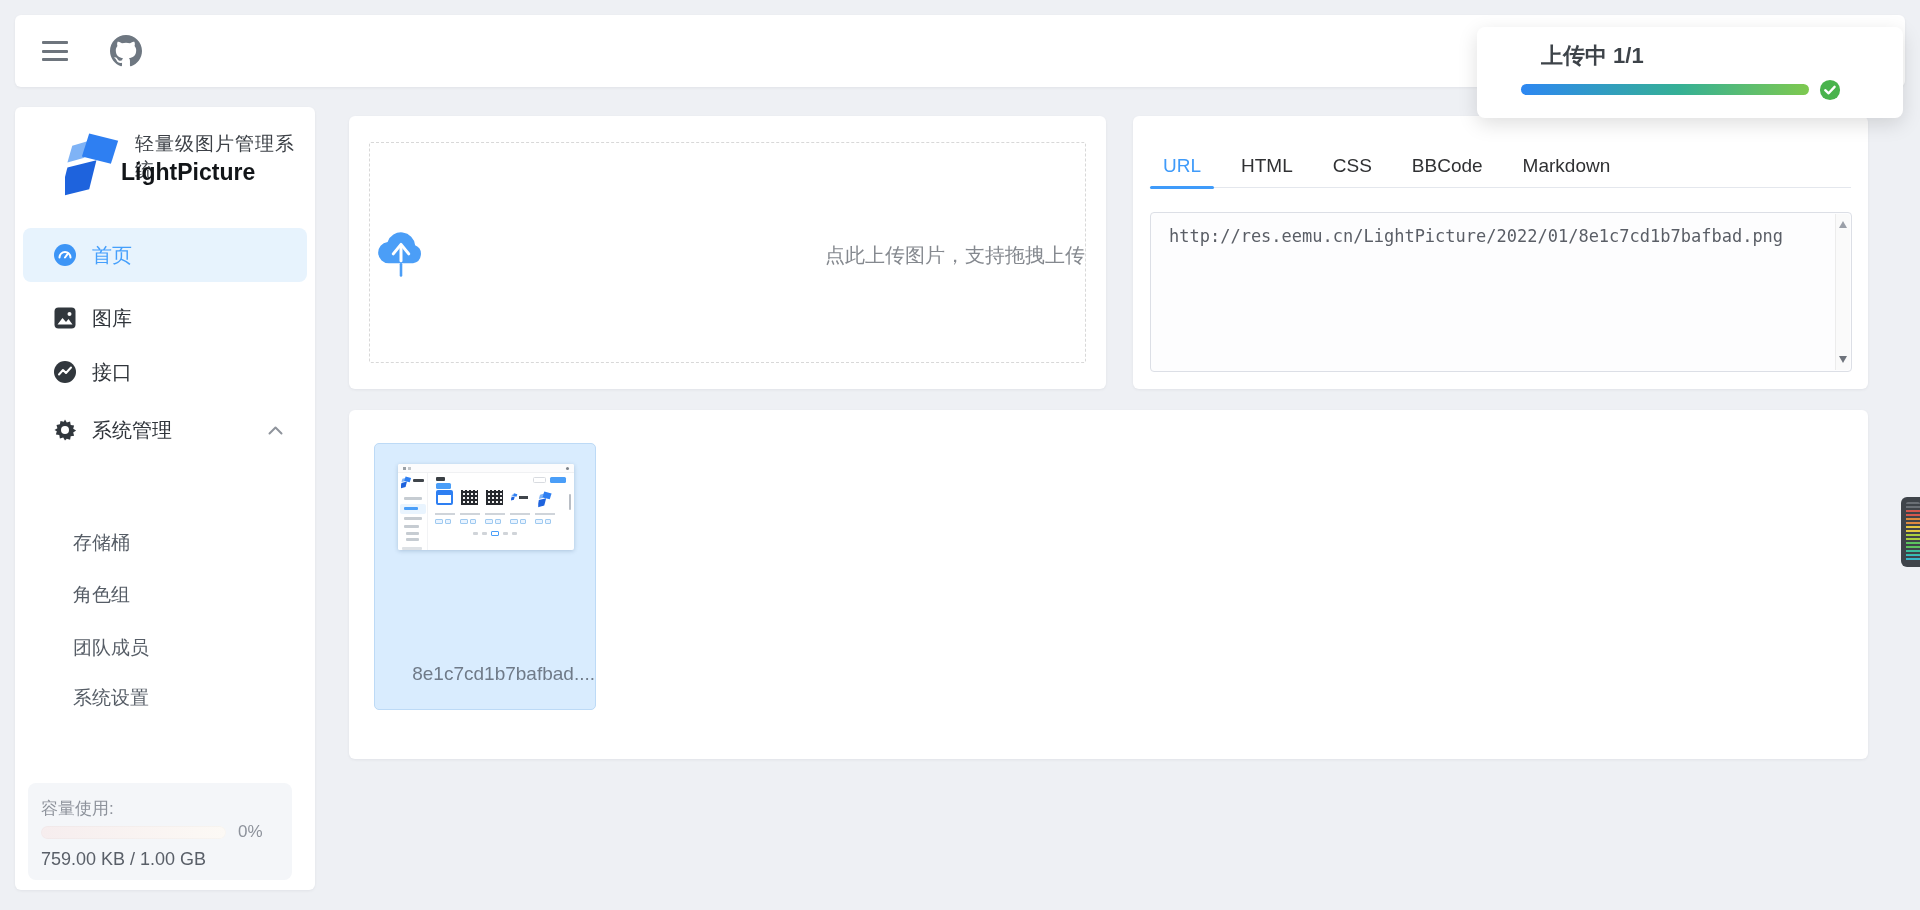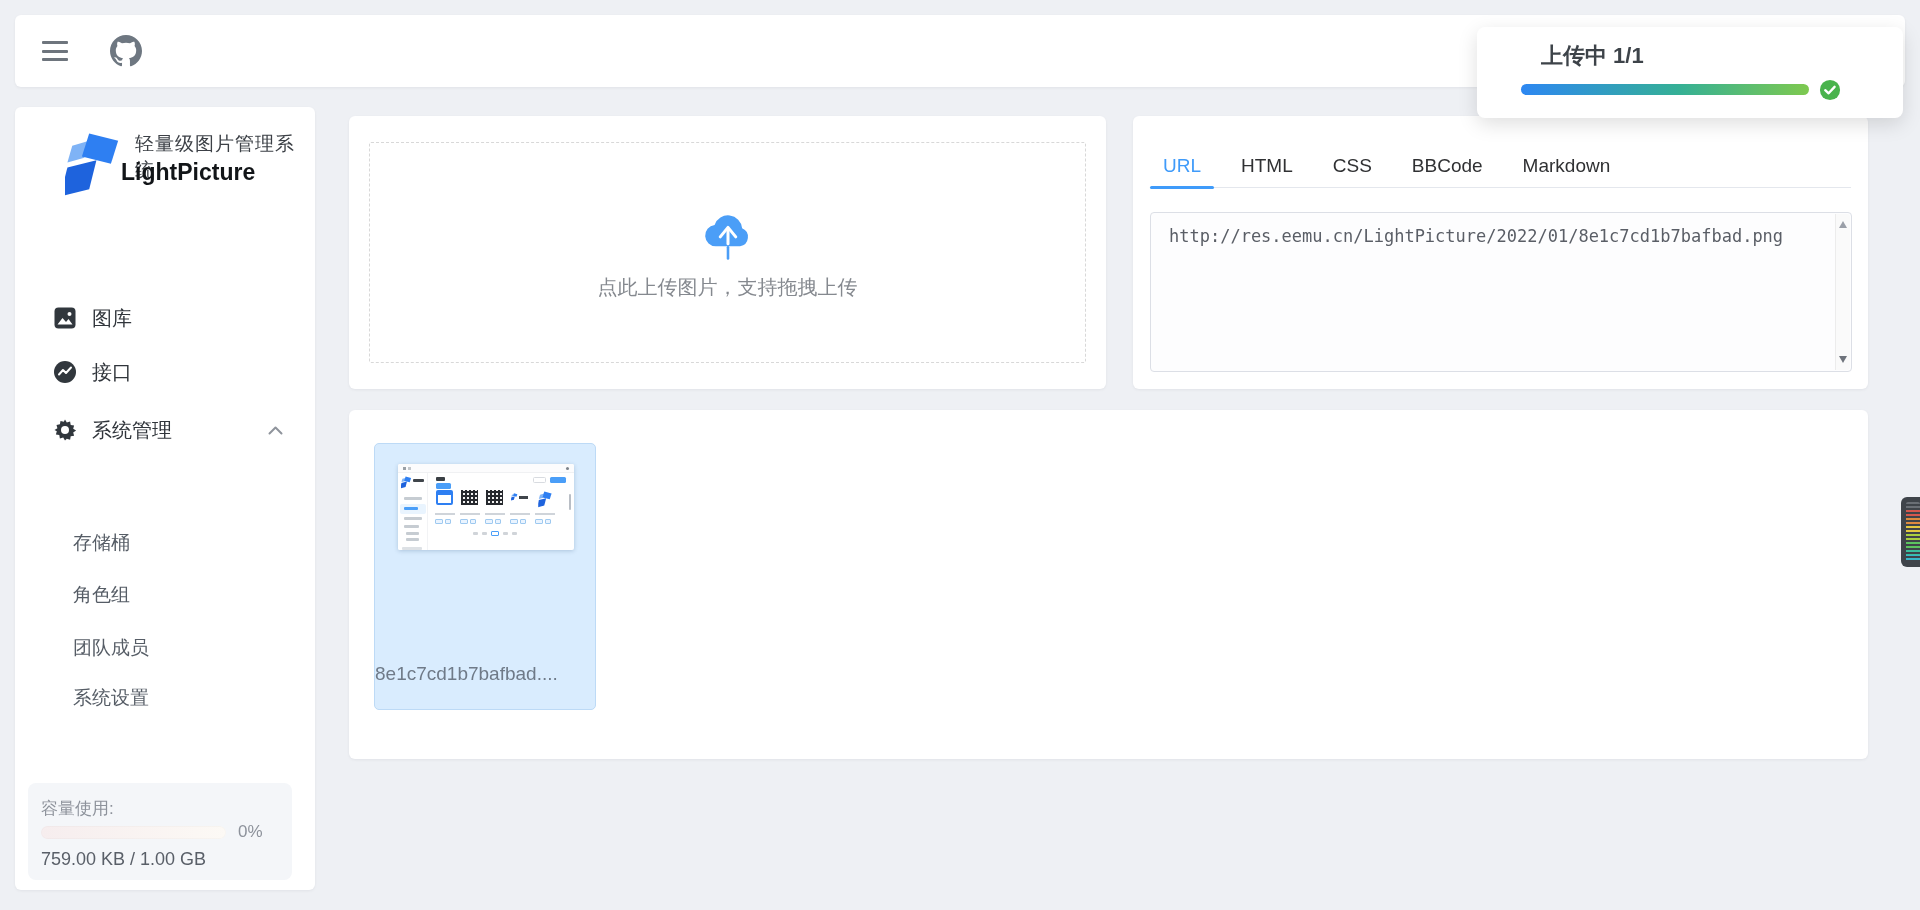--- a/index.html
+++ b/index.html
@@ -30,40 +30,40 @@
   .submenu-item { position:absolute; left:8px; width:284px; height:44px; border-radius:8px; display:flex; align-items:center; padding-left:50px; font-size:19px; color:#565d66; cursor:pointer; }
   .capacity { position:absolute; left:13px; top:676px; width:264px; height:97px; background:#f4f6f9; border-radius:8px; }
   .cap-label { position:absolute; left:13px; top:14px; font-size:17px; color:#8d929b; }
   .cap-bar { position:absolute; left:13px; top:43px; width:185px; height:13px; border-radius:7px;
              background:linear-gradient(90deg,#f6edee,#fcf9f5); box-shadow:inset 0 0 0 1px rgba(0,0,0,.02); }
   .cap-pct { position:absolute; left:210px; top:39px; font-size:17px; color:#8d929b; }
   .cap-usage { position:absolute; left:13px; top:66px; font-size:18px; color:#595f68; }
 
   
   .upload-card { left:349px; top:116px; width:757px; height:273px; }
-  .dropzone { position:absolute; left:20px; top:26px; right:20px; bottom:26px; border:1px dashed #d8d8d8; border-radius:2px; display:flex; flex-direction:column; align-items:center; justify-content:center; cursor:pointer; }
+  .dropzone { position:absolute; left:20px; top:26px; right:20px; bottom:26px; border:1px dashed #d8d8d8; border-radius:2px; display:flex; align-items:center; justify-content:space-between; cursor:pointer; }
   .dropzone .hint { font-size:20px; color:#85898f; margin-top:6px; }
 
   
   .share-card { left:1133px; top:116px; width:735px; height:273px; }
   .tabs { position:absolute; left:17px; right:17px; top:28px; height:44px; border-bottom:1px solid #e4e7ed; display:flex; }
   .tab { padding:0 13px; margin-right:14px; font-size:19px; color:#303133; display:flex; align-items:center; position:relative; cursor:pointer; }
   .tab.active { color:#3f9bfa; }
   .tab.active::after { content:""; position:absolute; left:0; right:0; bottom:-2px; height:3px; background:#3f9bfa; border-radius:2px; }
   .codebox { position:absolute; left:17px; top:96px; width:702px; height:160px; border:1px solid #dcdfe6; border-radius:4px; background:#fdfdfe; }
   .codebox .code { position:absolute; left:0; top:0; right:16px; bottom:0; padding:13px 18px; font-family:"DejaVu Sans Mono", monospace; font-size:17px; color:#5a5e66; white-space:pre-wrap; word-break:break-all; overflow:hidden; }
   .vscroll { position:absolute; right:1px; top:1px; bottom:1px; width:15px; background:#fafafa; border-left:1px solid #ececec; border-radius:0 3px 3px 0; }
   .vscroll .up, .vscroll .down { position:absolute; left:3px; width:0; height:0; border-left:4.5px solid transparent; border-right:4.5px solid transparent; }
   .vscroll .up   { top:7px;    border-bottom:7px solid #9a9fa8; }
   .vscroll .down { bottom:7px; border-top:7px solid #6e737c; }
 
   
   .gallery-card { left:349px; top:410px; width:1519px; height:349px; }
   .tile { position:absolute; left:25px; top:33px; width:222px; height:267px; background:#d9ecfe; border:1px solid #bddaf6; border-radius:5px; cursor:pointer; }
-  .tile .fname { position:absolute; left:0; right:0; top:219px; text-align:left; font-size:19px; color:#6f7a88; }
+  .tile .fname { position:absolute; left:0; right:0; top:219px; text-align:right; font-size:19px; color:#6f7a88; }
 
   
   .mini { position:absolute; left:23px; top:20px; width:176px; height:86px; background:#fff; border-radius:2px; box-shadow:0 1px 4px rgba(40,80,120,.25); overflow:hidden; }
   .mini * { position:absolute; }
   .m-top { left:0; top:0; right:0; height:9px; background:#fcfcfd; border-bottom:1px solid #f0f1f3; }
   .m-dot { background:#9aa0a6; }
   .m-side { left:0; top:9px; bottom:0; width:30px; background:#fff; border-right:1px solid #f2f3f5; }
   .m-bar { height:2.5px; background:#c6ccd2; border-radius:1px; }
   .m-hl { left:2px; top:31px; width:26px; height:10px; background:#e9f4fe; border-radius:2px; }
   .m-blue { background:#4a9ef8 !important; }
@@ -126,20 +126,28 @@
 
 <div class="card sidebar">
   <div class="logo">
     <svg class="logo-mark">
         <use href="#logo-mark"></use>
       </svg>
     <div class="logo-sub">轻量级图片管理系统</div>
     <div class="logo-title">LightPicture</div>
   </div>
 
+  <div class="menu-item active" style="top:121px">
+    <svg width="24" height="24" viewBox="0 0 24 24">
+      <circle cx="12" cy="12" r="11" fill="#3d95f6"></circle>
+      <path d="M6.5 14.5a5.5 5.5 0 0 1 11 0" fill="none" stroke="#fff" stroke-width="2" stroke-linecap="round"></path>
+      <line x1="12" y1="14.5" x2="15.2" y2="10.2" stroke="#fff" stroke-width="2" stroke-linecap="round"></line>
+    </svg>
+    <span>首页</span>
+  </div>
 
   <div class="menu-item" style="top:184px">
     <svg width="24" height="24" viewBox="0 0 24 24">
       <rect x="1.5" y="1.5" width="21" height="21" rx="4" fill="#31373d"></rect>
       <circle cx="16.5" cy="8" r="2" fill="#fff"></circle>
       <path d="M4.5 18.5l5-6.5 3.5 4 2.5-3 4 5.5z" fill="#fff"></path>
     </svg>
     <span>图库</span>
   </div>
 

